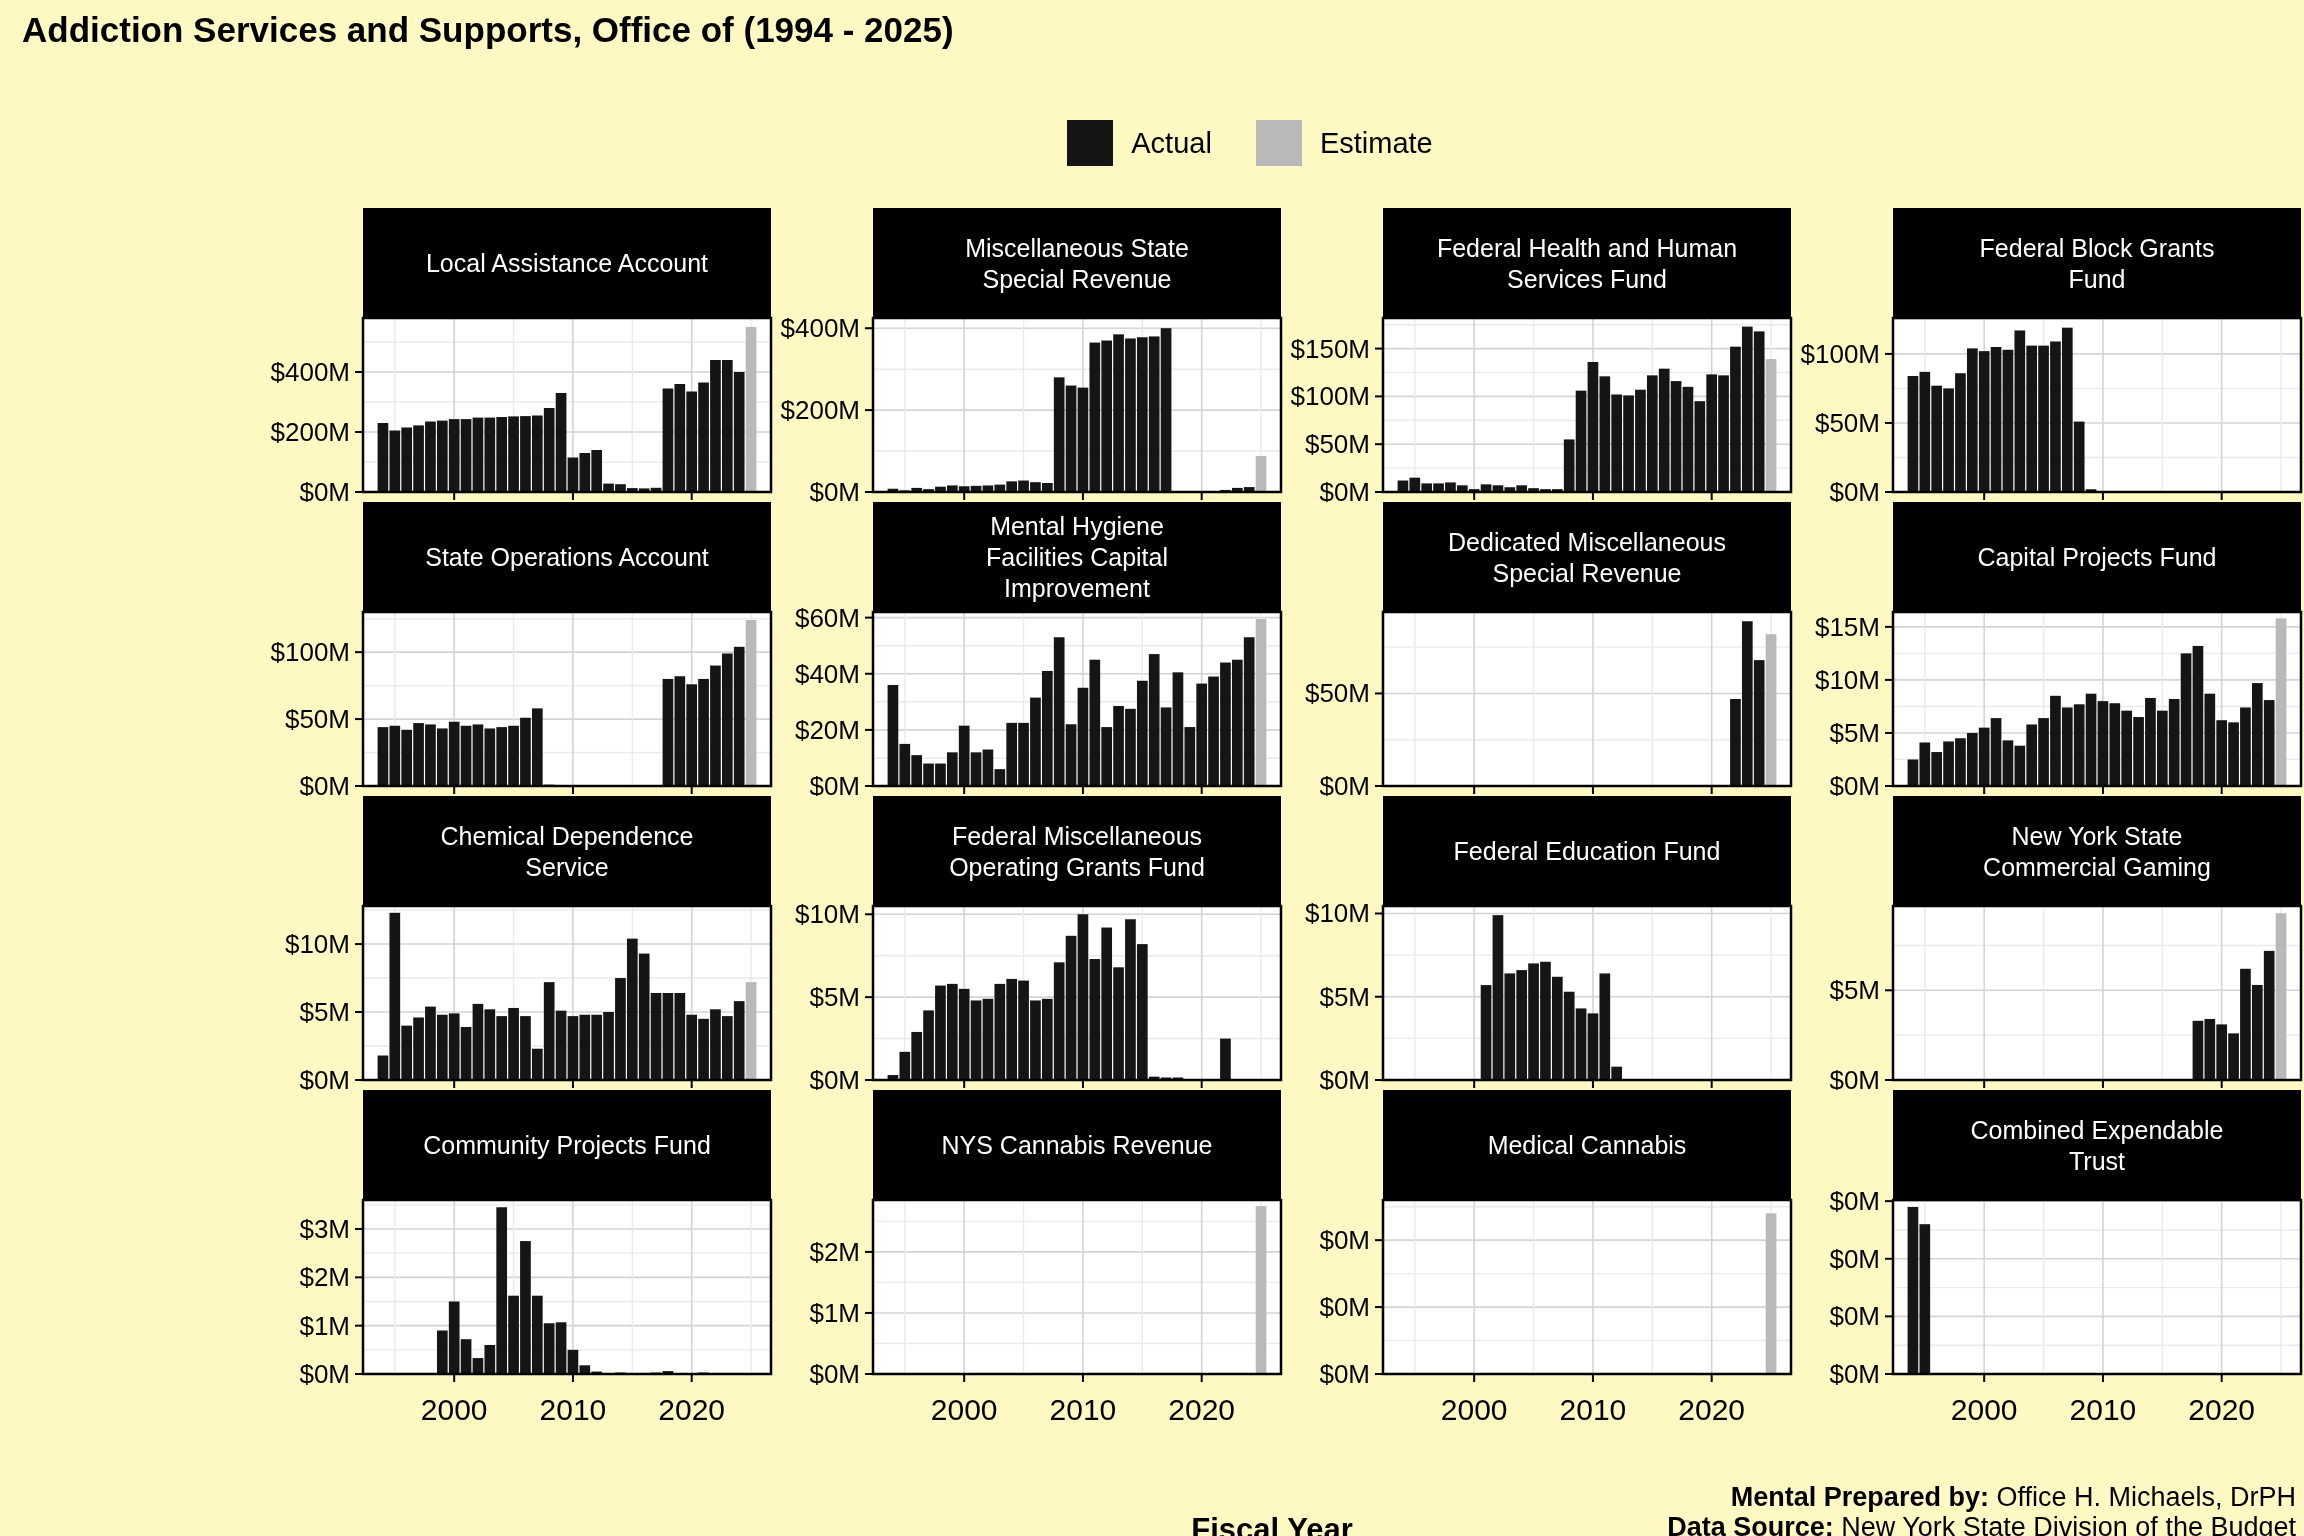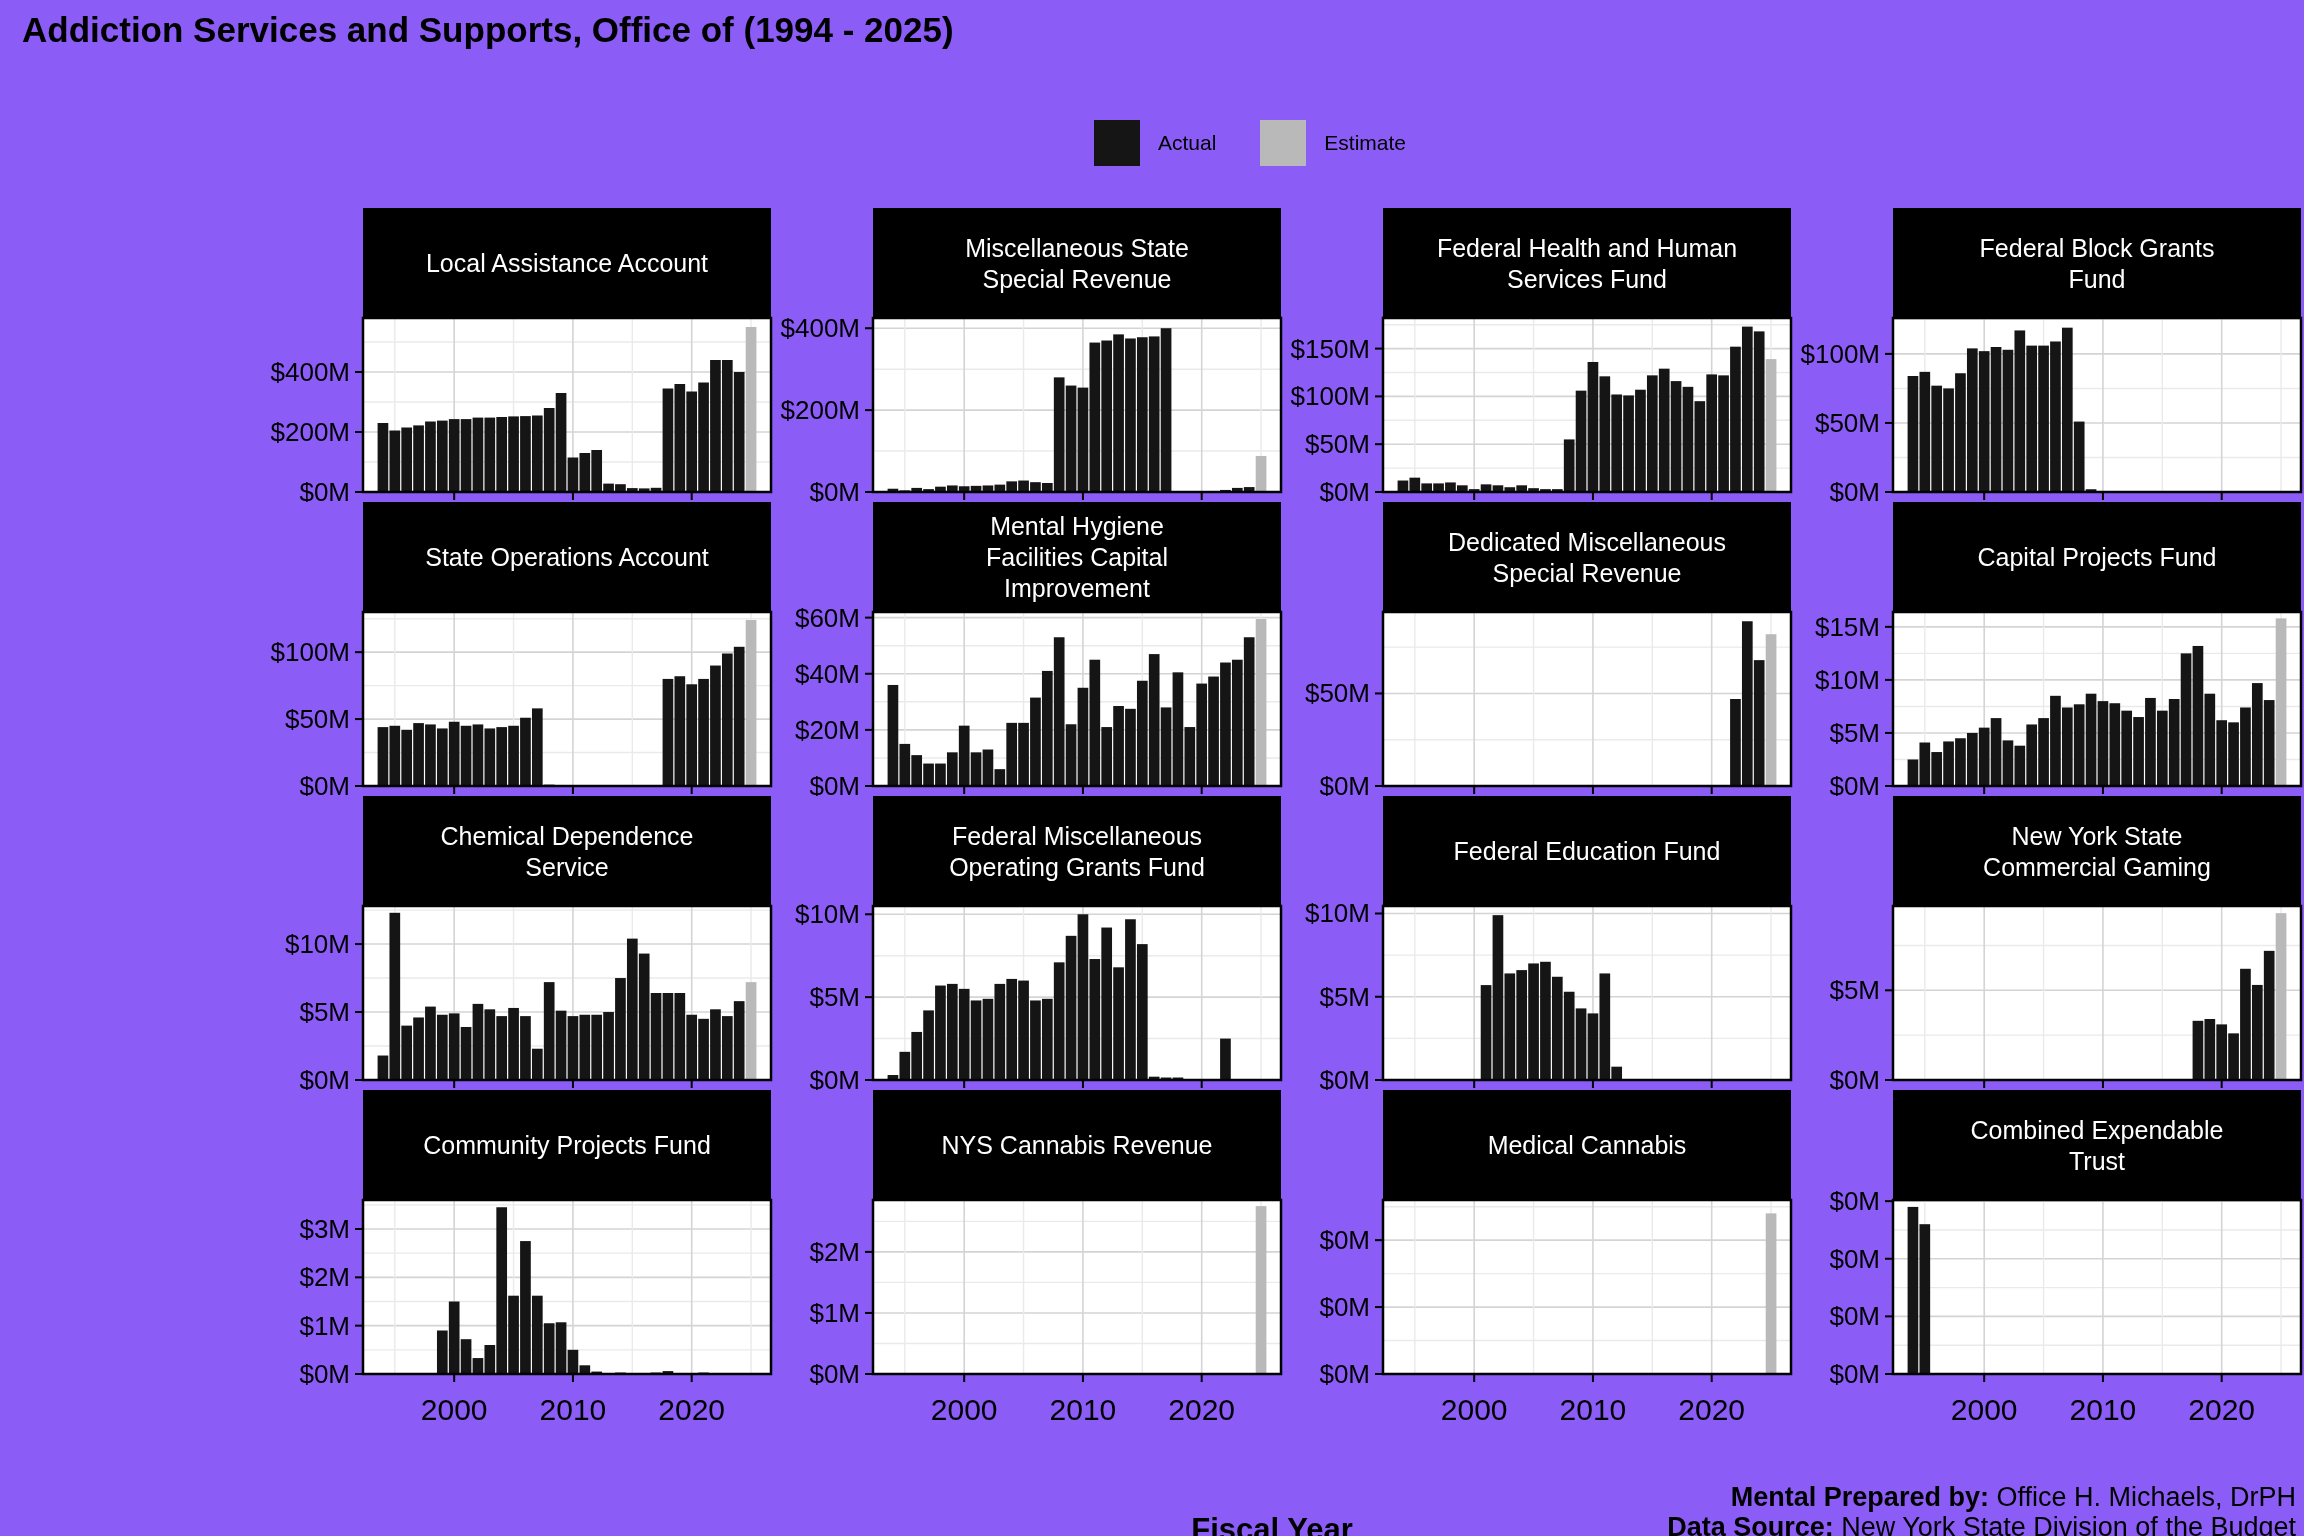--- a/index.html
+++ b/index.html
@@ -1,21 +1,21 @@
 <!DOCTYPE html>
 <html><head>
 <meta charset="utf-8">
 <style>
   html,body{margin:0;padding:0;background:#ffffff;}
-  .page{position:relative;width:2304px;height:1536px;background:#8b5cf6;
+  .page{position:relative;width:2304px;height:1536px;background:#fef9c3;
         font-family:"Liberation Sans",sans-serif;color:#000;overflow:hidden;}
   .title{position:absolute;left:22px;top:10px;font-size:35px;font-weight:bold;}
   .subtitle{position:absolute;left:22px;top:62px;font-size:29px;}
   .legend{position:absolute;left:252px;top:120px;width:2040px;display:flex;
-          justify-content:center;align-items:center;font-size:21px;}
+          justify-content:center;align-items:center;font-size:29px;}
   .swatch{width:46px;height:46px;display:inline-block;margin-right:18px;}
   .legend-label{margin-right:44px;}
   .ylab{position:absolute;left:0;top:800px;width:252px;text-align:center;
         font-weight:bold;font-size:30px;line-height:36px;white-space:pre-line;}
   .grid{position:absolute;left:256px;top:208px;display:grid;
         grid-template-columns:repeat(4,510px);margin-left:12px;}
   .xlab{position:absolute;left:252px;top:1512px;width:2040px;text-align:center;
         font-weight:bold;font-size:31px;}
   .footer{position:absolute;right:8px;top:1482px;text-align:right;
           font-size:27px;line-height:30px;}

